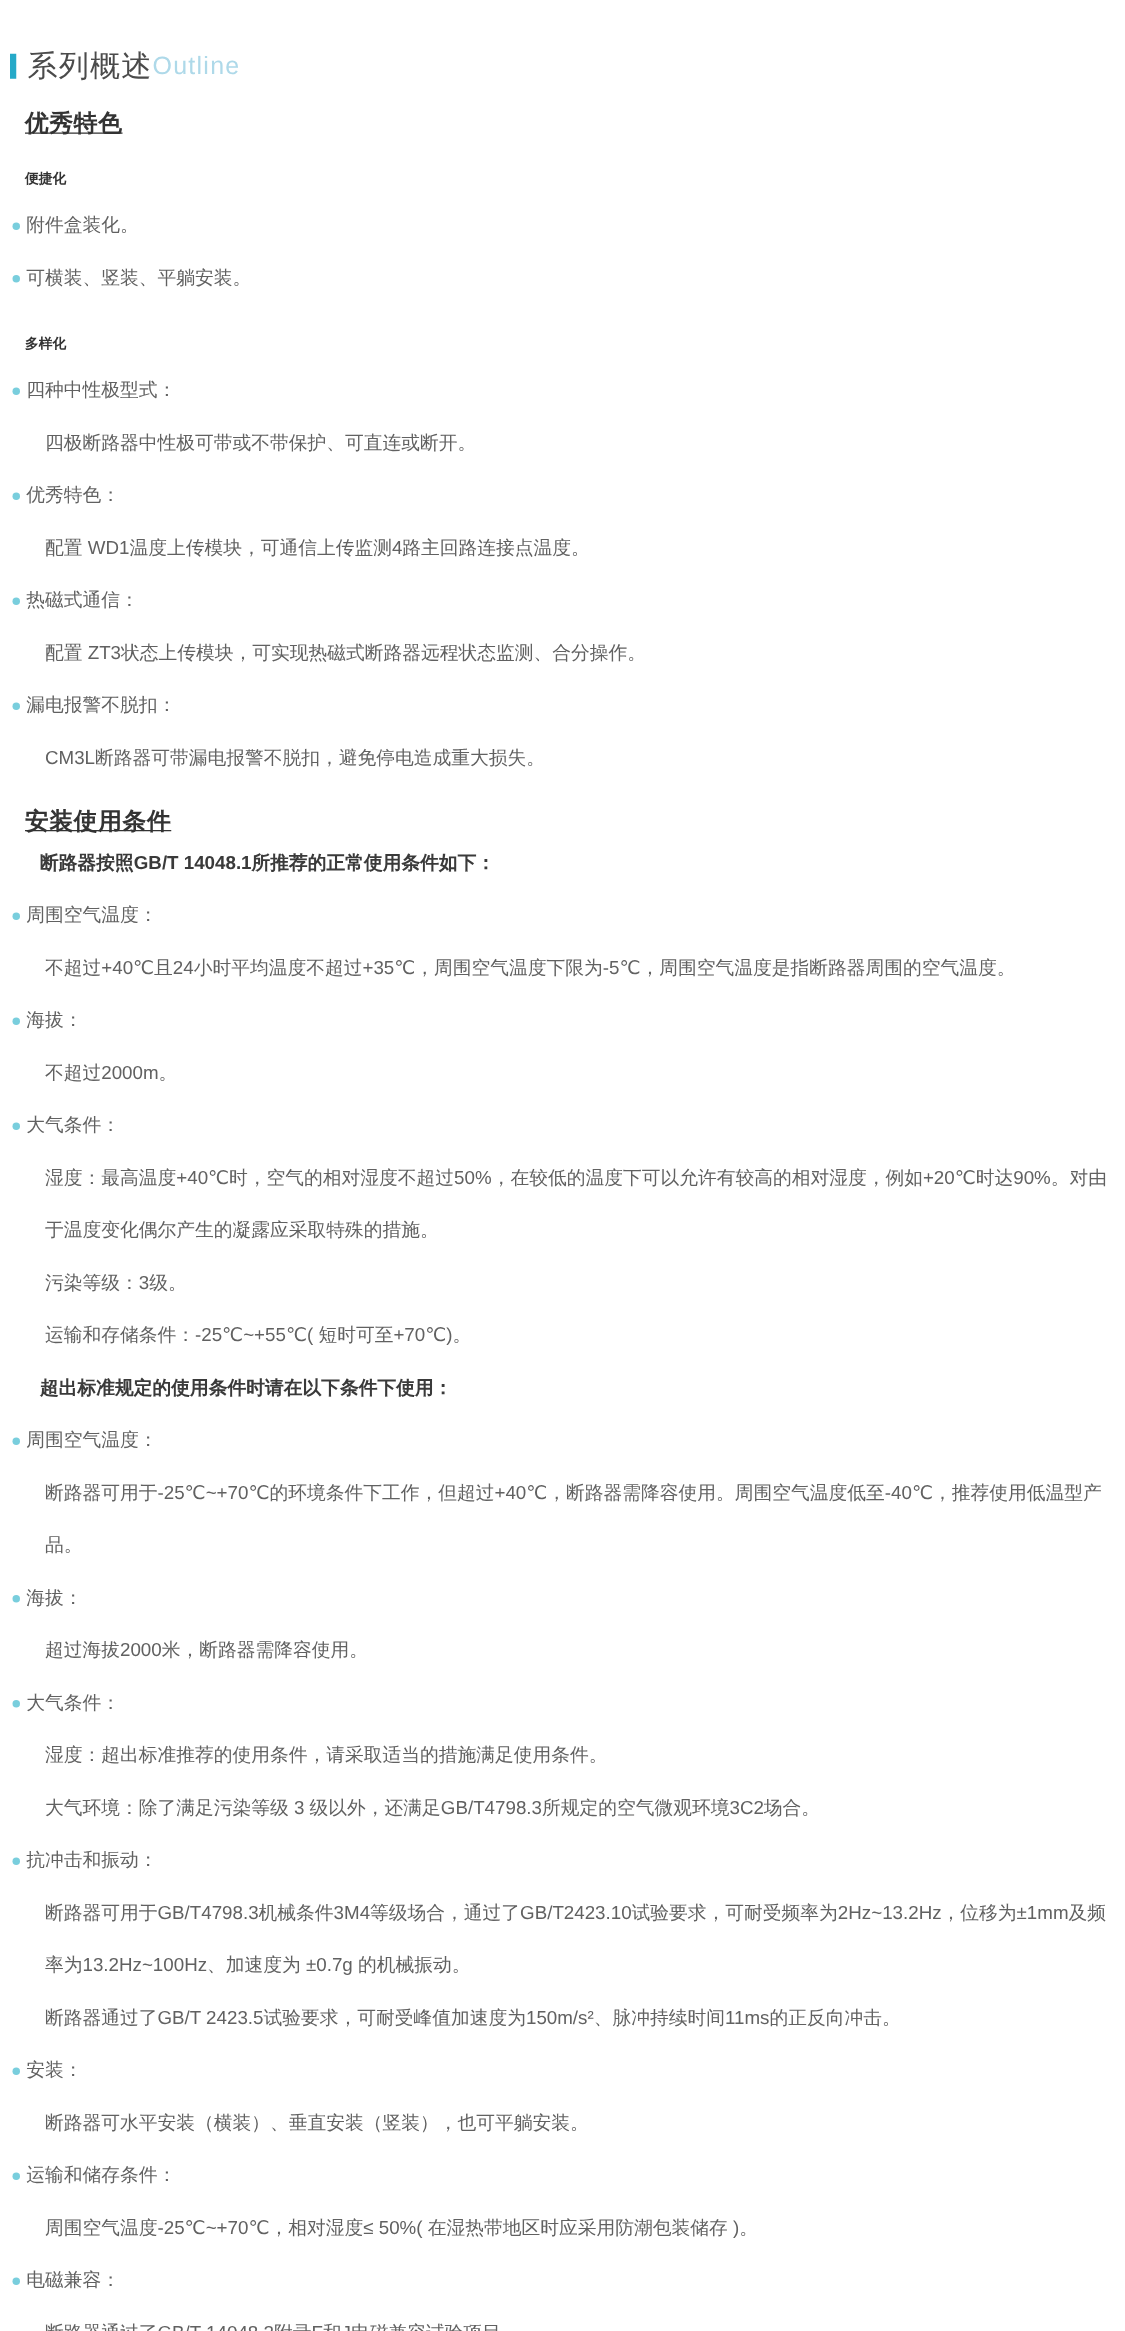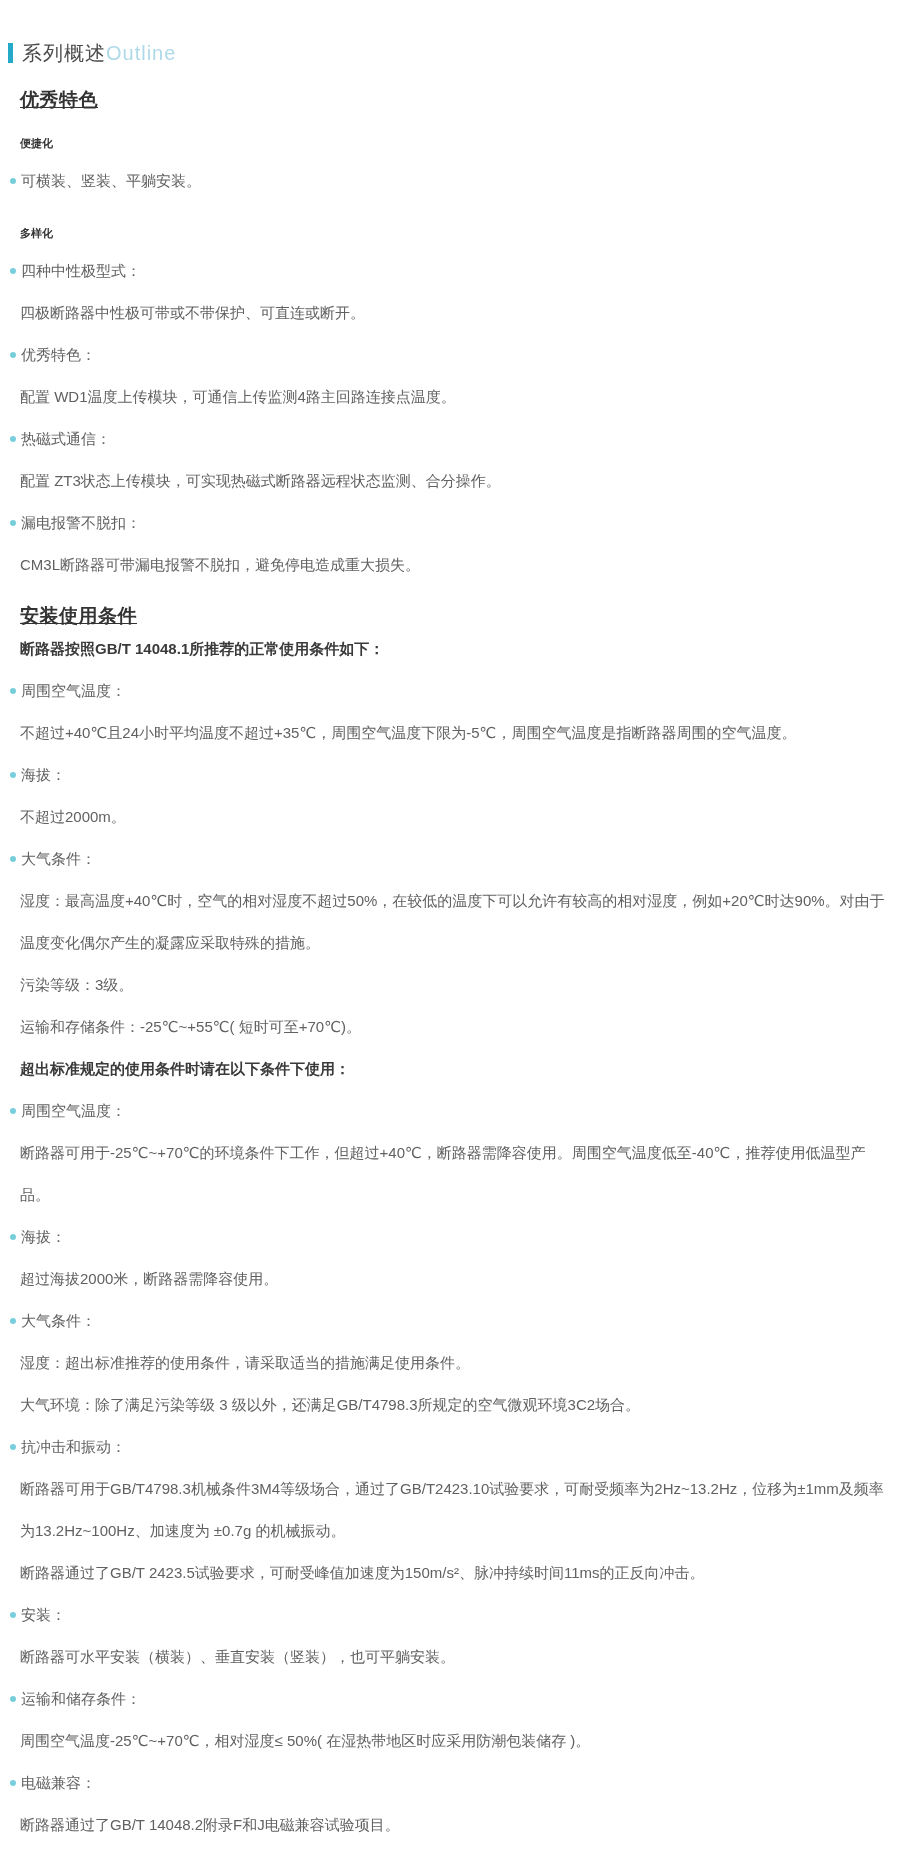--- a/index.html
+++ b/index.html
@@ -28,21 +28,21 @@
     height: 22px;
   }
   .accent-bar {
     display: inline-block;
     width: 5px;
     height: 20px;
     background: #25a9c8;
     margin-right: 9px;
   }
   .title-cn {
-    font-size: 20px;
+    font-size: 24px;
     color: #4b4b4b;
     letter-spacing: 1px;
     font-family: Liberation Serif, serif;
   }
   .title-en {
     font-size: 20px;
     color: #aed9e9;
     letter-spacing: 1px;
   }
   
@@ -64,27 +64,27 @@
     line-height: 22px;
   }
   
   .row {
     font-size: 15px;
     line-height: 42px;
     color: #616161;
     margin: 0;
   }
   .row.para {
-    padding-left: 20px;
+    padding-left: 36px;
   }
   .row.wrap {
     line-height: 42px;
   }
   .row.bold-para {
-    padding-left: 20px;
+    padding-left: 32px;
     font-weight: bold;
     color: #3a3a3a;
   }
   .row.bullet {
     padding-left: 10px;
     display: flex;
     align-items: flex-start;
   }
   .dot {
     flex: 0 0 auto;
@@ -108,20 +108,24 @@
     <span class="title-cn">系列概述</span>
     <span class="title-en">Outline</span>
   </div>
 
   <div class="sec-heading">优秀特色</div>
 
   <div class="sub-heading">便捷化</div>
 
   <div class="row bullet">
     <span class="dot"></span>
+    <span class="bullet-text">附件盒装化。</span>
+  </div>
+  <div class="row bullet">
+    <span class="dot"></span>
     <span class="bullet-text">可横装、竖装、平躺安装。</span>
   </div>
 
   <div class="sub-heading">多样化</div>
 
   <div class="row bullet">
     <span class="dot"></span>
     <span class="bullet-text">四种中性极型式：</span>
   </div>
   <div class="row para">四极断路器中性极可带或不带保护、可直连或断开。</div>

